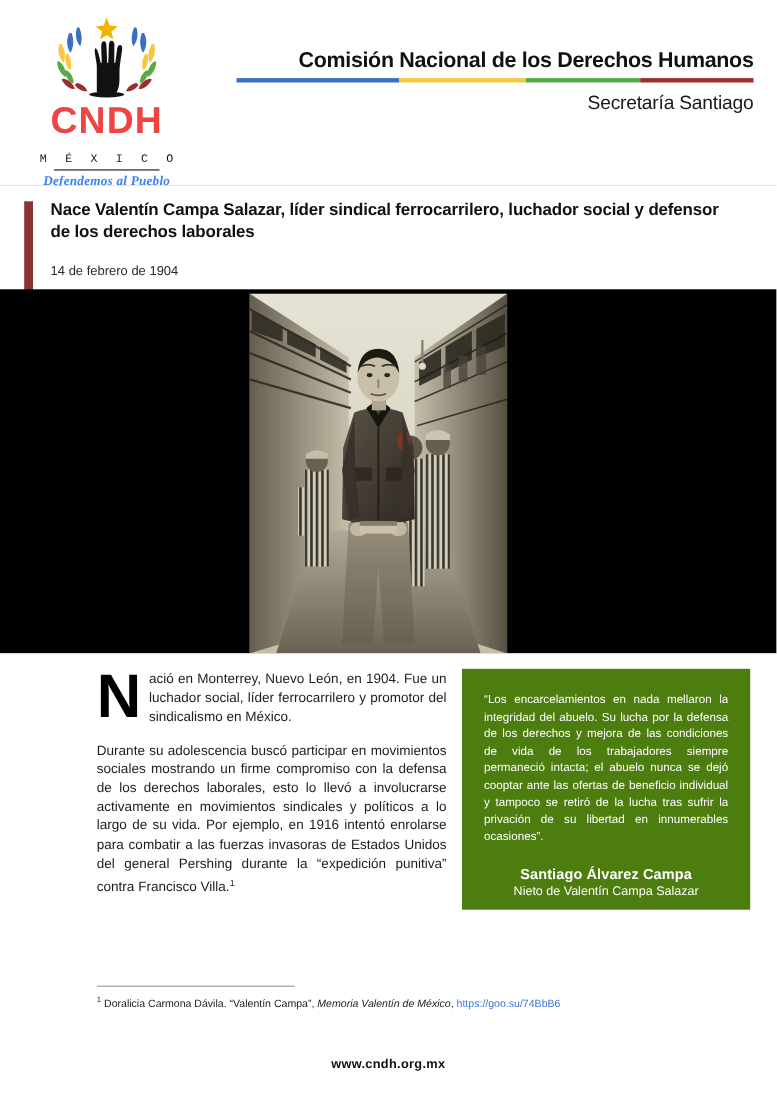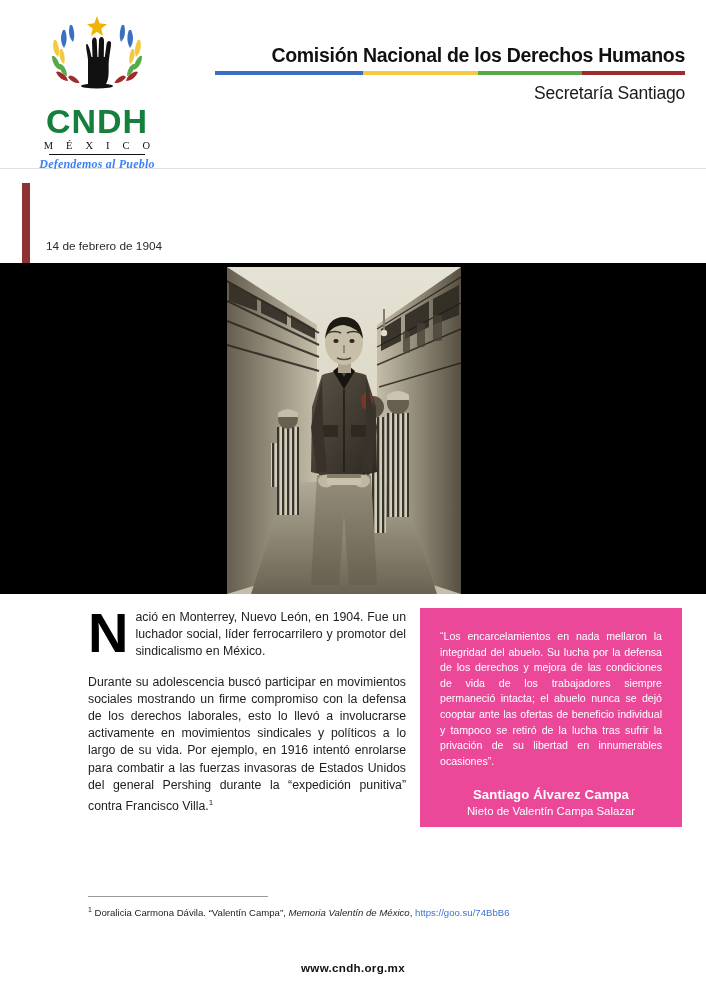--- a/index.html
+++ b/index.html
@@ -34,30 +34,30 @@
   .logo-emblem {
     width: 150px;
     height: 78px;
     display: block;
   }
   .logo-cndh {
     font-family: "Liberation Sans", sans-serif;
     font-weight: bold;
     font-size: 34px;
     letter-spacing: 1px;
-    color: #15803d;
+    color: #ef4444;
     line-height: 34px;
-    margin-top: 14px;
+    margin-top: 3px;
   }
   .logo-mexico {
-    font-family: Liberation Serif, serif;
+    font-family: Liberation Mono, monospace;
     font-size: 10.5px;
     letter-spacing: 5.2px;
     color: #111111;
-    margin-top: 2px;
+    margin-top: 12px;
     padding-left: 5px;
   }
   .logo-rule {
     width: 96px;
     height: 1px;
     background: #111111;
     margin: 3px auto 0 auto;
   }
   .logo-slogan {
     font-family: "Liberation Serif", serif;
@@ -303,20 +303,21 @@
       <span class="rule-yellow" style="background: rgb(245, 201, 63);"></span>
       <span class="rule-green" style="background: rgb(86, 171, 72);"></span>
       <span class="rule-red" style="background: rgb(158, 44, 44);"></span>
     </div>
     <div class="header-subtitle">Secretaría Santiago</div>
   </div>
 </div>
 
 <div class="title-band">
   <div class="title-accent" style="background: rgb(142, 49, 49);"></div>
+  <div class="title-text">Nace Valentín Campa Salazar, líder sindical ferrocarrilero, luchador social y defensor de los derechos laborales</div>
   <div class="title-date">14 de febrero de 1904</div>
 </div>
 
 <div class="photo-band" style="background: rgb(0, 0, 0);">
   <div class="photo-frame">
     <svg class="photo-svg" viewBox="0 0 234 327" preserveAspectRatio="xMidYMid slice">
       <defs>
         <linearGradient id="skyGrad" x1="0" y1="0" x2="0" y2="1">
           <stop offset="0%" stop-color="#f2efe2"></stop>
           <stop offset="55%" stop-color="#e6e1ce"></stop>
@@ -446,21 +447,21 @@
   </div>
 </div>
 
 <div class="content">
 
   <div class="article">
     <p><span class="dropcap">N</span><span>ació en Monterrey, Nuevo León, en 1904. Fue un luchador social, líder ferrocarrilero y promotor del sindicalismo en México.</span></p>
     <p><span>Durante su adolescencia buscó participar en movimientos sociales mostrando un firme compromiso con la defensa de los derechos laborales, esto lo llevó a involucrarse activamente en movimientos sindicales y políticos a lo largo de su vida. Por ejemplo, en 1916 intentó enrolarse para combatir a las fuerzas invasoras de Estados Unidos del general Pershing durante la “expedición punitiva” contra Francisco Villa.</span><span class="fn-ref">1</span></p>
   </div>
 
-  <div class="quote-box" style="background: #ec4899;">
+  <div class="quote-box" style="background: #4d7c0f;">
     <p class="quote-text">“Los encarcelamientos en nada mellaron la integridad del abuelo. Su lucha por la defensa de los derechos y mejora de las condiciones de vida de los trabajadores siempre permaneció intacta; el abuelo nunca se dejó cooptar ante las ofertas de beneficio individual y tampoco se retiró de la lucha tras sufrir la privación de su libertad en innumerables ocasiones”.</p>
     <div class="quote-author">Santiago Álvarez Campa</div>
     <div class="quote-role">Nieto de Valentín Campa Salazar</div>
   </div>
 </div>
 
 <div class="footnote-area">
   <div class="footnote-rule"></div>
   <div class="footnote"><sup>1</sup><span> Doralicia Carmona Dávila. “Valentín Campa”, </span><span class="italic">Memoria Valentín de México</span><span>, </span><span class="link">https://goo.su/74BbB6</span></div>
 </div>

